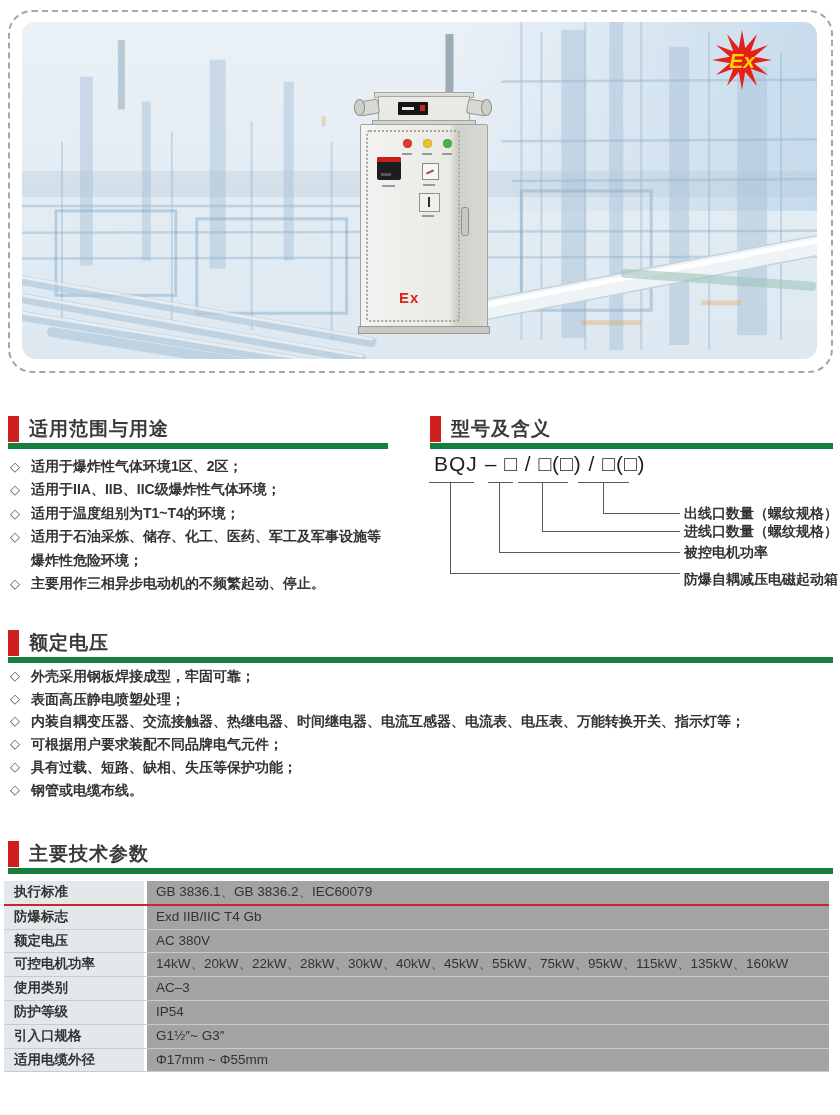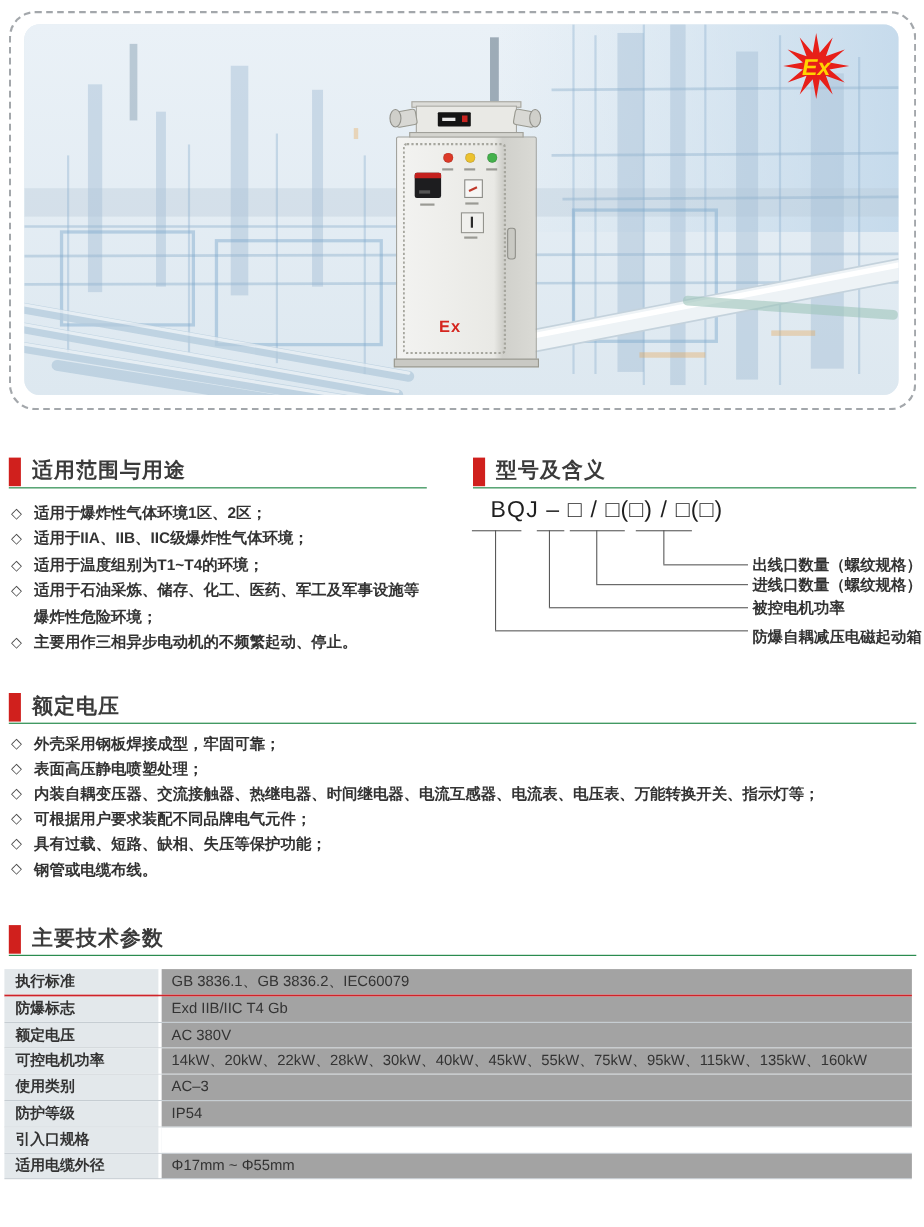--- a/index.html
+++ b/index.html
@@ -52,36 +52,36 @@
   .meter i{position:absolute;left:3px;top:7px;width:8px;height:2px;background:#c0392b;transform:rotate(-25deg);}
   .meter-tag{position:absolute;left:62px;top:59px;width:12px;height:2px;background:#9a9a94;}
   .switchbox{position:absolute;left:58px;top:68px;width:19px;height:17px;background:#f0f0ed;border:1px solid #94948e;}
   .switchbox i{position:absolute;left:8px;top:3px;width:2px;height:10px;background:#2c2c2c;}
   .switch-tag{position:absolute;left:61px;top:90px;width:12px;height:2px;background:#9a9a94;}
   .handle{position:absolute;left:100px;top:82px;width:6px;height:27px;background:#c9c9c3;border:1px solid #90908a;border-radius:3px;}
   .cab-ex{position:absolute;left:38px;top:164px;font-size:15px;font-weight:bold;color:#d5261f;letter-spacing:1px;}
   .cab-foot{position:absolute;left:0px;top:240px;width:130px;height:6px;background:#c9c9c4;border:1px solid #98988f;}
 
   
-  .sec-head{position:absolute;height:27px;border-bottom:1px solid #15803d;}
+  .sec-head{position:absolute;height:27px;border-bottom:6px solid #15803d;}
   .sec-bar{position:absolute;left:0;top:0;width:11px;height:26px;background:#d0201d;}
   .sec-title{position:absolute;left:21px;top:0;font-size:19px;line-height:25px;font-weight:bold;color:#3a3a3a;letter-spacing:1px;}
 
   
   .blist{position:absolute;list-style:none;margin:0;padding:0;}
   .blist li{display:flex;font-size:14px;font-weight:bold;color:#333;}
   .blist .diamond{flex:0 0 14px;margin-right:7px;font-weight:normal;color:#4a4a4a;font-size:13px;}
   #usage-list{left:10px;top:455px;width:384px;}
   #usage-list li{line-height:23.4px;}
   #features-list{left:10px;top:665px;width:820px;}
   #features-list li{line-height:22.7px;}
 
   
   .model-diagram{position:absolute;left:430px;top:452px;width:403px;height:140px;}
-  .model-code{position:absolute;left:16px;top:0;font-size:21px;color:#1f1f1f;letter-spacing:1px;white-space:pre;}
+  .model-code{position:absolute;left:4px;top:0;font-size:21px;color:#1f1f1f;letter-spacing:1px;white-space:pre;}
   .md-line{position:absolute;background:#5a5a5a;}
   .md-u{height:1px;top:30px;}
   .md-u.u1{left:-1px;width:45px;} .md-u.u2{left:58px;width:25px;}
   .md-u.u3{left:88px;width:50px;} .md-u.u4{left:148px;width:51px;}
   .md-v{width:1px;top:30px;}
   .md-v.v1{left:20px;height:91px;} .md-v.v2{left:69px;height:70px;}
   .md-v.v3{left:112px;height:49px;} .md-v.v4{left:173px;height:31px;}
   .md-h{height:1px;}
   .md-h.h1{left:173px;width:77px;top:61px;} .md-h.h2{left:112px;width:138px;top:79px;}
   .md-h.h3{left:69px;width:181px;top:100px;} .md-h.h4{left:20px;width:230px;top:121px;}
@@ -337,20 +337,21 @@
       <div class="param-row">
         <div class="param-label">使用类别</div>
         <div class="param-value">AC–3</div>
       </div>
       <div class="param-row">
         <div class="param-label">防护等级</div>
         <div class="param-value">IP54</div>
       </div>
       <div class="param-row">
         <div class="param-label">引入口规格</div>
+        <div class="param-value">G1½″~ G3″</div>
       </div>
       <div class="param-row">
         <div class="param-label">适用电缆外径</div>
         <div class="param-value">Φ17mm ~ Φ55mm</div>
       </div>
     </div>
 
 </div>
 
 </body></html>

